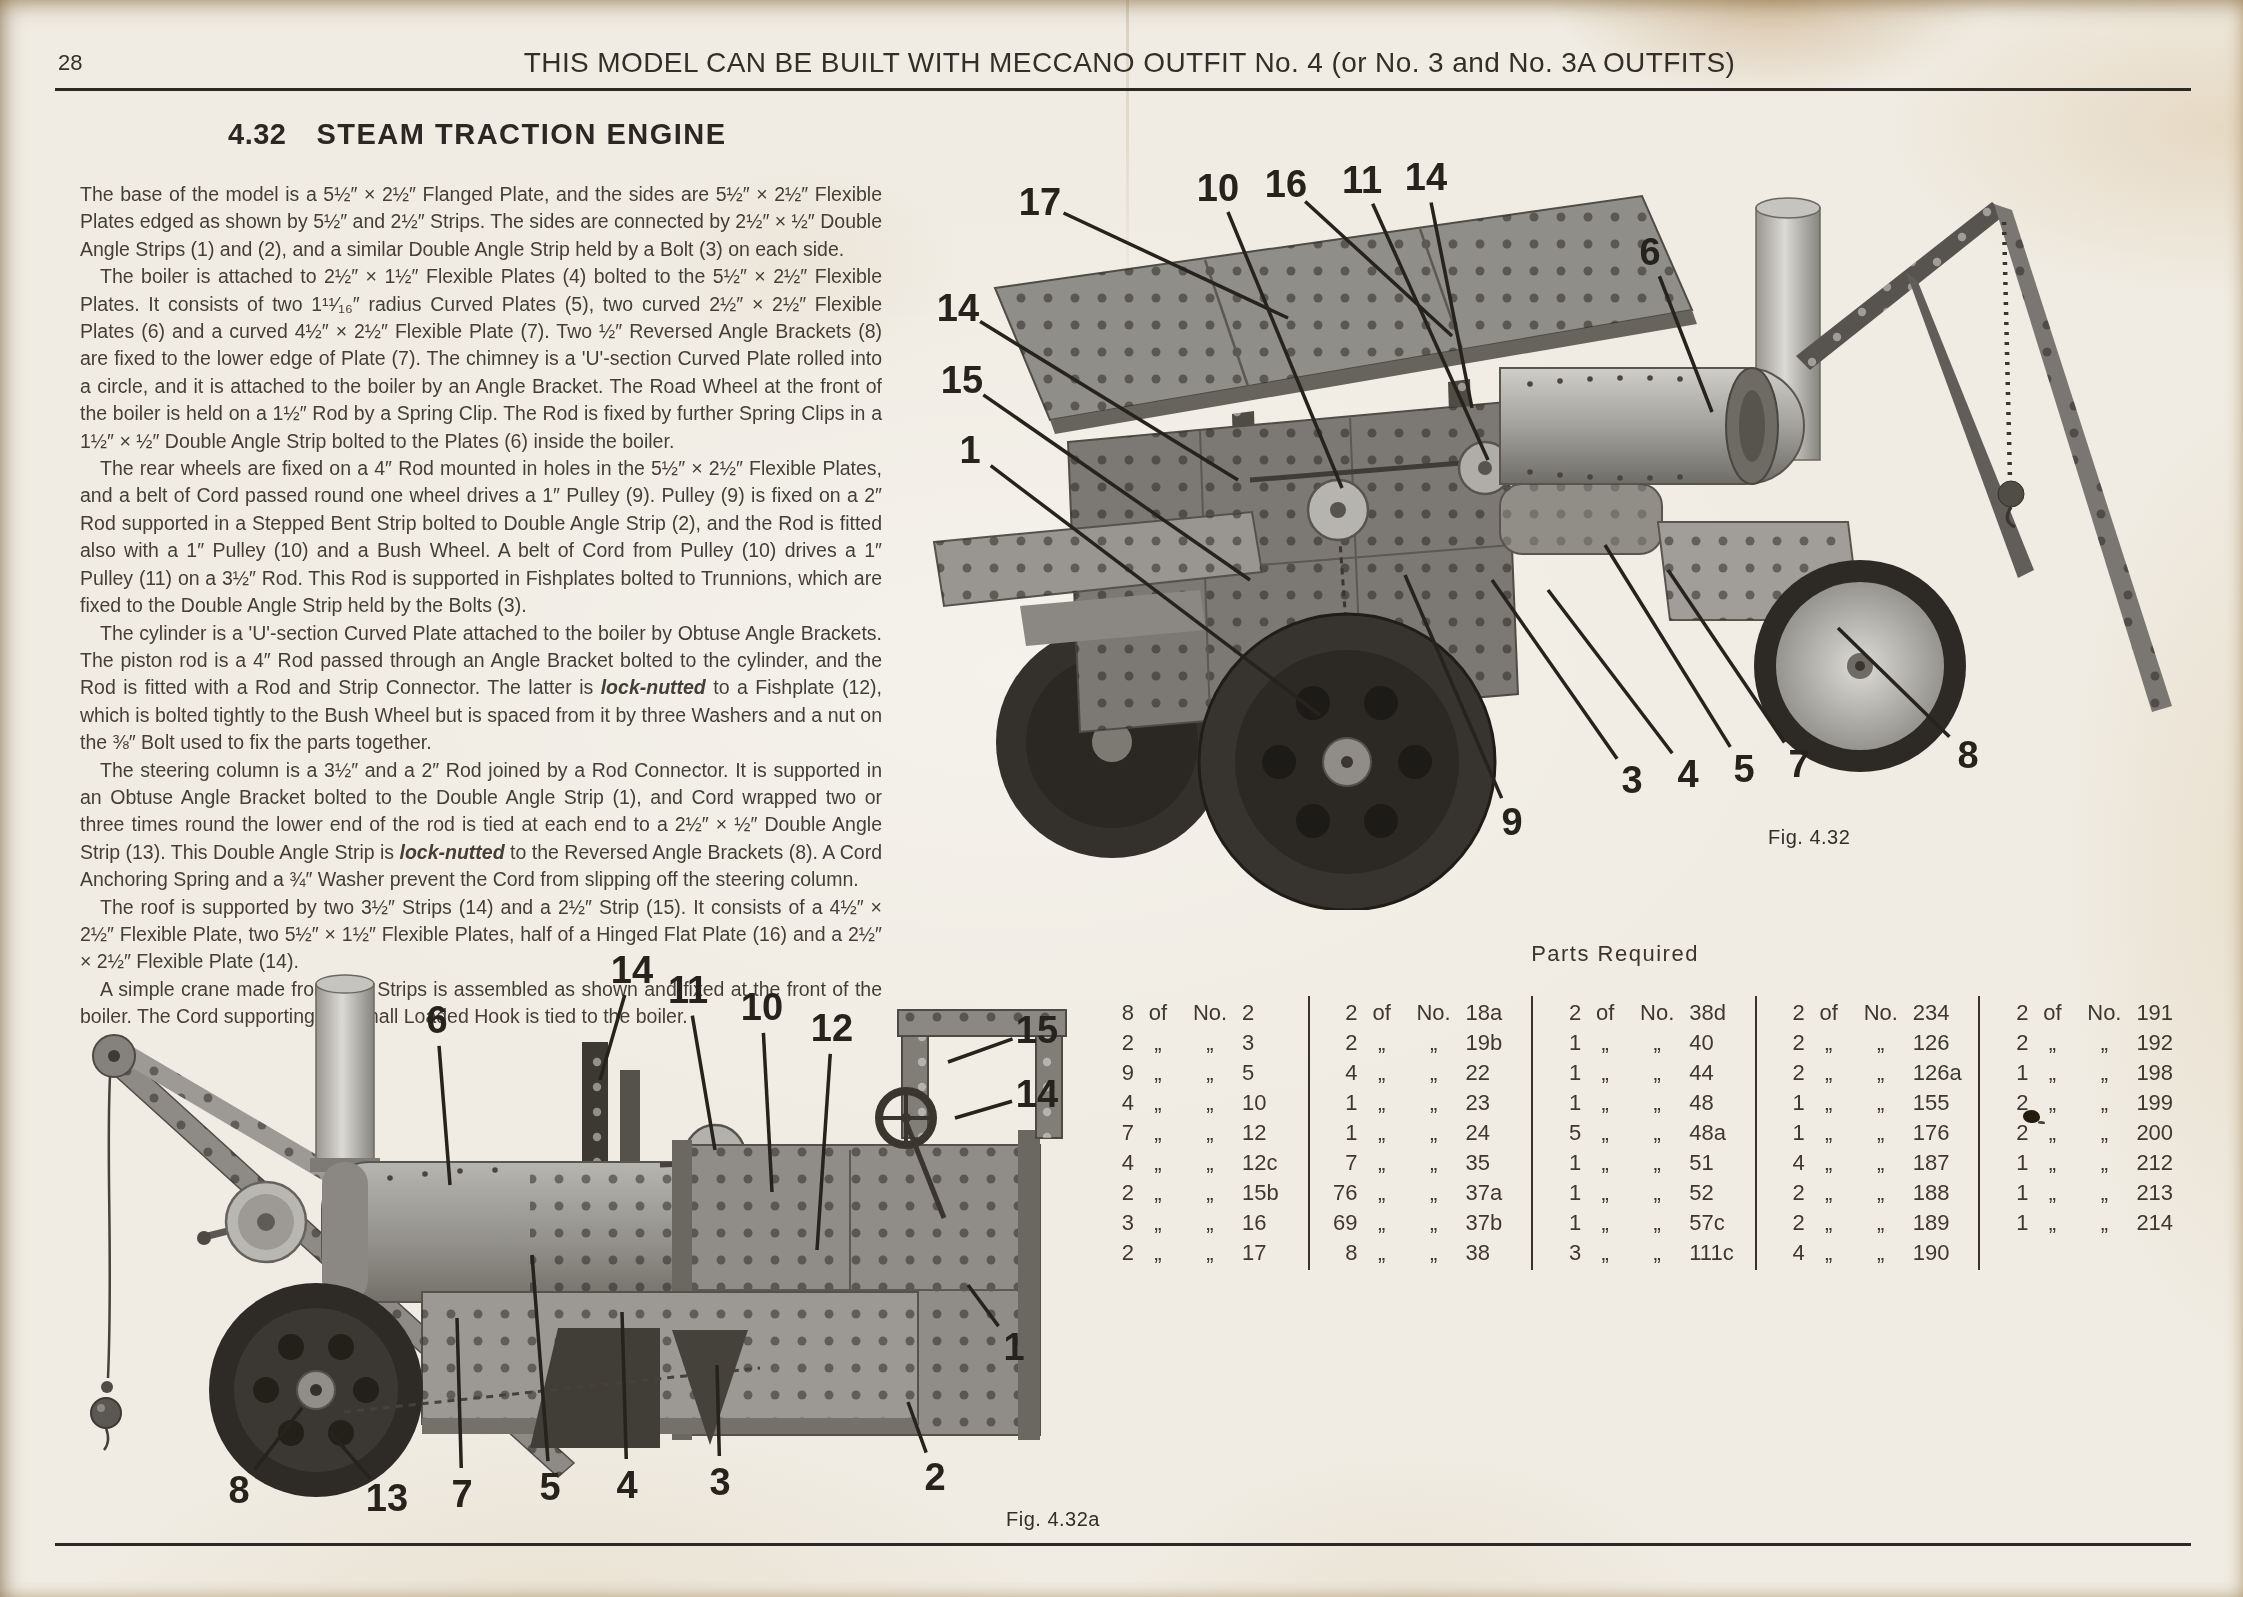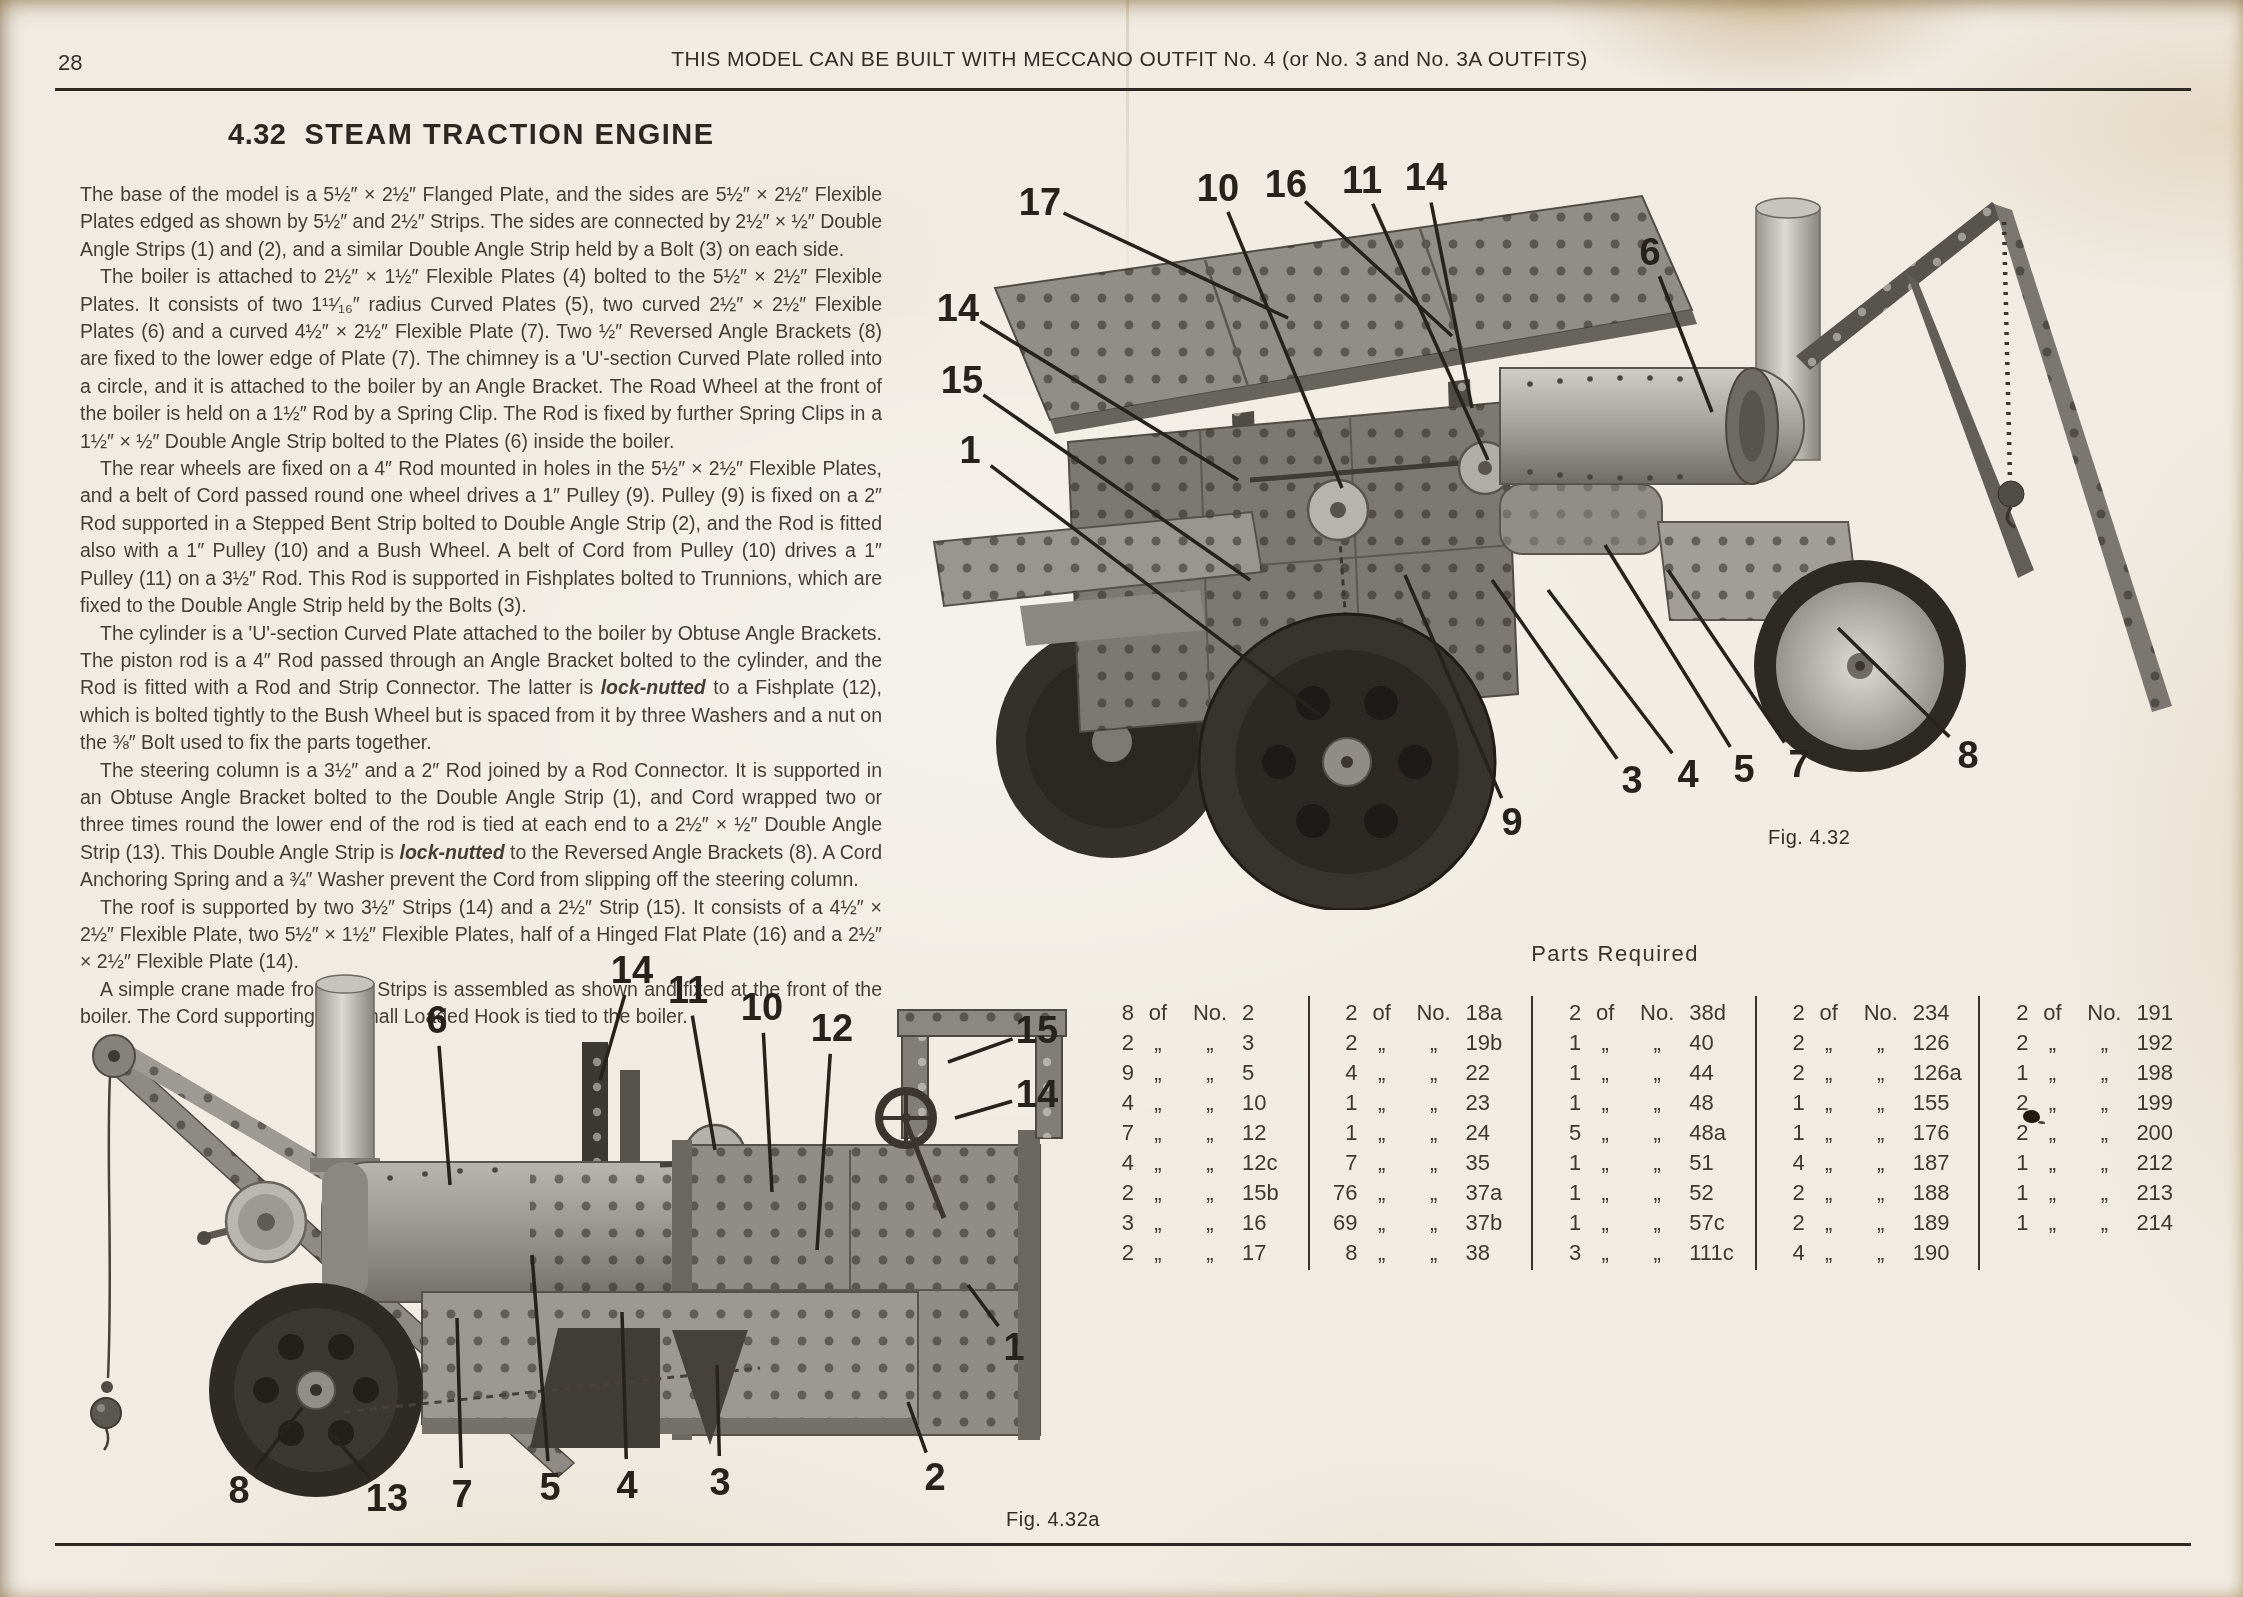--- a/index.html
+++ b/index.html
@@ -18,28 +18,28 @@
   }
   .page::before{content:"";position:absolute;inset:0;pointer-events:none;z-index:50;
     box-shadow:
       inset 0 16px 22px -12px rgba(130,100,55,.6),
       inset 16px 0 20px -12px rgba(110,85,50,.55),
       inset -12px 0 16px -10px rgba(165,135,85,.45),
       inset 0 -12px 16px -10px rgba(165,135,85,.40);}
   .crease{position:absolute;left:1126px;top:0;width:3px;height:330px;
     background:linear-gradient(180deg, rgba(150,125,85,.25), rgba(150,125,85,0));}
   .page-number{position:absolute;left:58px;top:50px;font-size:22px;color:#35302a;}
-  .header-text{position:absolute;left:16px;right:0;top:47px;text-align:center;font-size:21px;
+  .header-text{position:absolute;left:16px;right:0;top:47px;text-align:center;font-size:28px;
     letter-spacing:.4px;color:#332e28;}
   .rule{position:absolute;background:#2c2824;height:3px;}
   .header-rule{left:55px;top:88px;width:2136px;}
   .bottom-rule{left:55px;top:1543px;width:2136px;}
   .model-title{position:absolute;left:228px;top:118px;font-size:29px;font-weight:bold;
     letter-spacing:1.5px;color:#2c2722;}
-  .model-title .tnum{margin-right:18px;letter-spacing:.5px;}
+  .model-title .tnum{margin-right:30px;letter-spacing:.5px;}
   .body-text{position:absolute;left:80px;top:181px;width:802px;font-size:19.5px;
     line-height:27.4px;text-align:justify;color:#453e37;}
   .body-text p{margin:0;}
   .body-text p + p{text-indent:20px;}
   .body-text em{font-style:italic;font-weight:bold;}
   .fig{position:absolute;}
   .fig-432{left:900px;top:150px;width:1290px;height:760px;}
   .fig-432a{left:60px;top:950px;width:1100px;height:620px;}
   .fig-caption{position:absolute;font-size:20px;color:#332e28;letter-spacing:.5px;}
   .cap-1{left:1768px;top:826px;}

